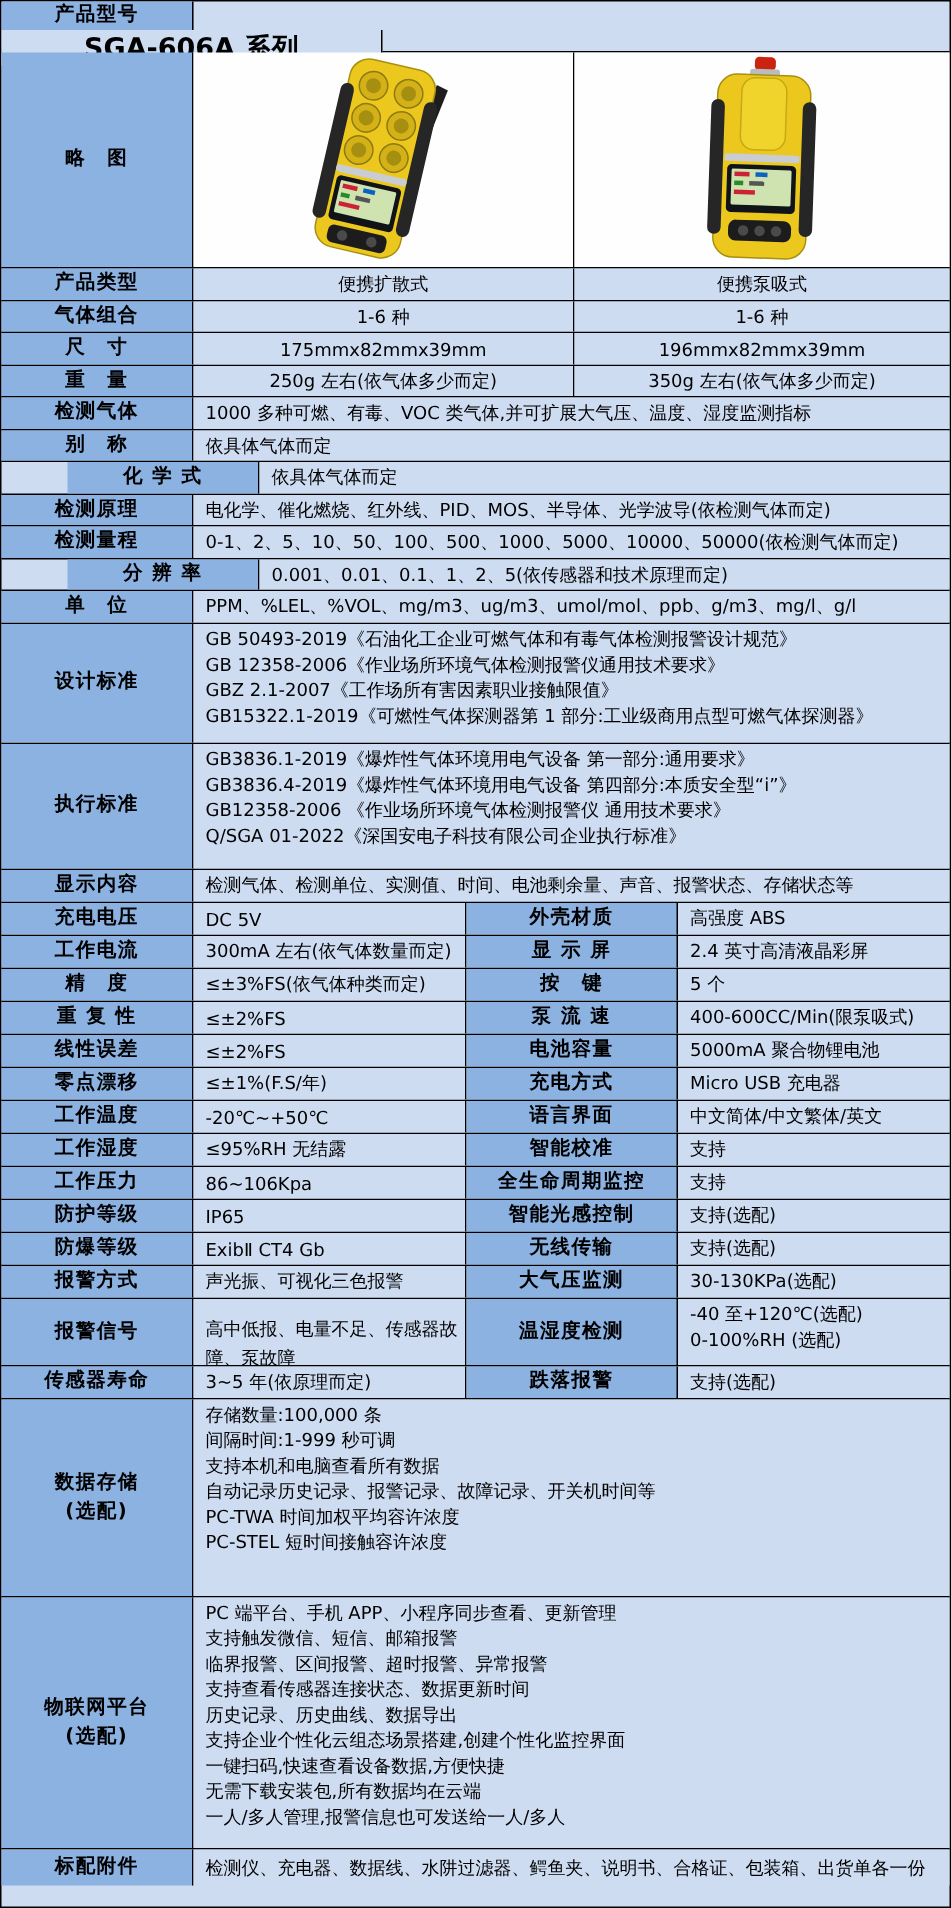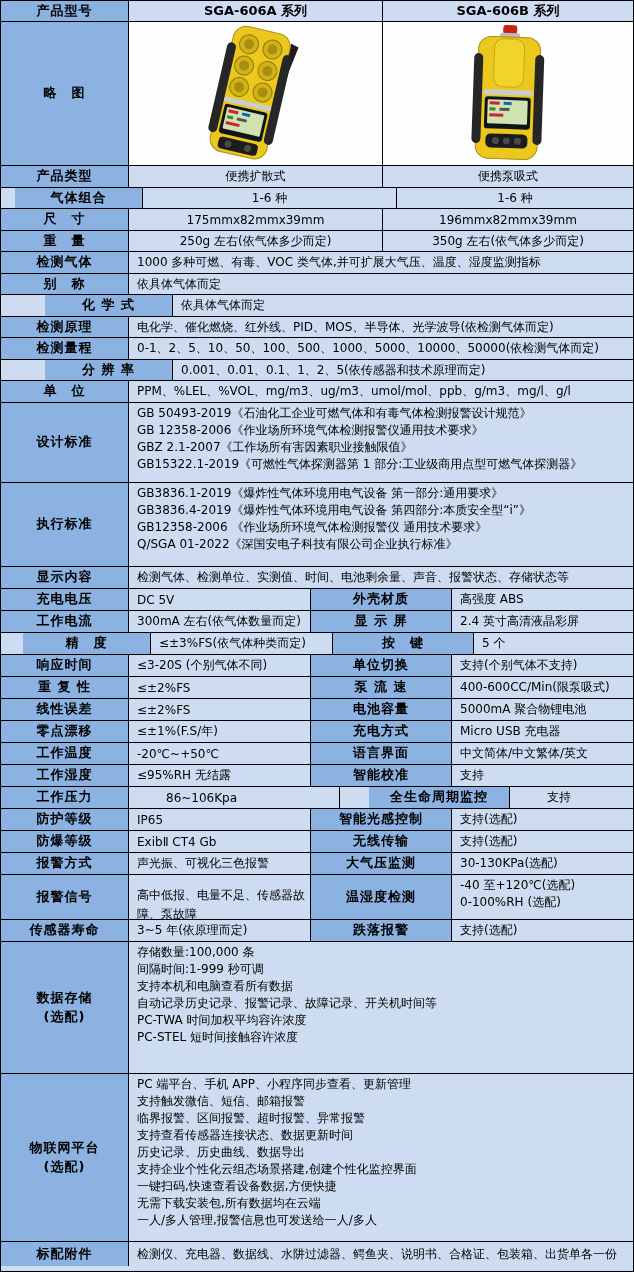--- a/index.html
+++ b/index.html
@@ -7,38 +7,38 @@
     width:634px;height:1272px;box-sizing:border-box;
     border:1px solid #000;background:#cedcf2;
     font-family:"DejaVu Sans","Liberation Sans",sans-serif;color:#000;
   }
   .row{display:flex;box-sizing:border-box;border-bottom:1px solid #000;width:100%;}
   .row:last-child{border-bottom:none;}
   .cell{box-sizing:border-box;border-right:1px solid #000;display:flex;align-items:center;overflow:hidden;}
   .cell.last{border-right:none;flex:1;}
   .lab{background:#8cb2e2;font-weight:bold;font-size:13px;justify-content:center;text-align:center;letter-spacing:1px;flex-direction:column;line-height:1.45;}
   .val{background:#cedcf2;font-size:12px;}
-  .hdrval{font-weight:bold;font-size:13px;justify-content:center;}
+  .hdrval{font-weight:bold;font-size:18px;justify-content:center;}
   .center{justify-content:center;text-align:center;}
   .left{padding-left:8px;padding-right:4px;}
   .imgc{background:#fefefe;justify-content:center;}
   .w-lab{width:128px;flex:none;}
   .w-a{width:254px;flex:none;}
   .w-v1{width:182px;flex:none;}
   .w-l2{width:141px;flex:none;}
   .ml{flex-direction:column;align-items:stretch;justify-content:flex-start;padding:2px 0 2px 8px;}
   .ml .line{text-align:left;}
   .wrapv{line-height:1.6;padding-top:18px;padding-bottom:2px;}
 </style>
 </head>
 <body>
 
 <div class="tbl">
   <div id="rows">
-      <div class="row" style="height: 21px;">
+      <div class="row" style="height: 34px; flex-direction: column;">
         <div class="cell lab w-lab">产品型号</div>
         <div class="cell val hdrval w-a">SGA-606A 系列</div>
         <div class="cell val hdrval last">SGA-606B 系列</div>
       </div>
       <div class="row" style="height: 144px;">
         <div class="cell lab w-lab">
           <div>略　图</div>
         </div>
         <div class="cell imgc w-a">
           <svg width="150" height="138" viewBox="0 0 150 138">
@@ -100,21 +100,21 @@
       <circle cx="76" cy="117" r="3.5" fill="#4a4a4a"></circle>
     </g>
   </svg>
         </div>
       </div>
       <div class="row" style="height: 22px;">
         <div class="cell lab w-lab">产品类型</div>
         <div class="cell val center w-a">便携扩散式</div>
         <div class="cell val center last">便携泵吸式</div>
       </div>
-      <div class="row" style="height: 21px; padding-left: 14px;">
+      <div class="row" style="height: 21px;">
         <div class="cell lab w-lab">气体组合</div>
         <div class="cell val center w-a">1-6 种</div>
         <div class="cell val center last">1-6 种</div>
       </div>
       <div class="row" style="height: 22px;">
         <div class="cell lab w-lab">尺　寸</div>
         <div class="cell val center w-a">175mmx82mmx39mm</div>
         <div class="cell val center last">196mmx82mmx39mm</div>
       </div>
       <div class="row" style="height: 21px;">
@@ -181,33 +181,27 @@
         <div class="cell val left w-v1">DC 5V</div>
         <div class="cell lab w-l2">外壳材质</div>
         <div class="cell val left last">高强度 ABS</div>
       </div>
       <div class="row" style="height: 22px;">
         <div class="cell lab w-lab">工作电流</div>
         <div class="cell val left w-v1">300mA 左右(依气体数量而定)</div>
         <div class="cell lab w-l2">显 示 屏</div>
         <div class="cell val left last">2.4 英寸高清液晶彩屏</div>
       </div>
-      <div class="row" style="height: 22px; padding-left: 22px;">
+      <div class="row" style="height: 22px;">
         <div class="cell lab w-lab">精　度</div>
         <div class="cell val left w-v1">≤±3%FS(依气体种类而定)</div>
         <div class="cell lab w-l2">按　键</div>
         <div class="cell val left last">5 个</div>
       </div>
       <div class="row" style="height: 22px;">
-        <div class="cell lab w-lab">响应时间</div>
-        <div class="cell val left w-v1">≤3-20S (个别气体不同)</div>
-        <div class="cell lab w-l2">单位切换</div>
-        <div class="cell val left last">支持(个别气体不支持)</div>
-      </div>
-      <div class="row" style="height: 22px;">
         <div class="cell lab w-lab">重 复 性</div>
         <div class="cell val left w-v1">≤±2%FS</div>
         <div class="cell lab w-l2">泵 流 速</div>
         <div class="cell val left last">400-600CC/Min(限泵吸式)</div>
       </div>
       <div class="row" style="height: 22px;">
         <div class="cell lab w-lab">线性误差</div>
         <div class="cell val left w-v1">≤±2%FS</div>
         <div class="cell lab w-l2">电池容量</div>
         <div class="cell val left last">5000mA 聚合物锂电池</div>
@@ -223,21 +217,21 @@
         <div class="cell val left w-v1">-20℃~+50℃</div>
         <div class="cell lab w-l2">语言界面</div>
         <div class="cell val left last">中文简体/中文繁体/英文</div>
       </div>
       <div class="row" style="height: 22px;">
         <div class="cell lab w-lab">工作湿度</div>
         <div class="cell val left w-v1">≤95%RH 无结露</div>
         <div class="cell lab w-l2">智能校准</div>
         <div class="cell val left last">支持</div>
       </div>
-      <div class="row" style="height: 22px; gap: 29px;">
+      <div class="row" style="height: 22px;">
         <div class="cell lab w-lab">工作压力</div>
         <div class="cell val left w-v1">86~106Kpa</div>
         <div class="cell lab w-l2">全生命周期监控</div>
         <div class="cell val left last">支持</div>
       </div>
       <div class="row" style="height: 22px;">
         <div class="cell lab w-lab">防护等级</div>
         <div class="cell val left w-v1">IP65</div>
         <div class="cell lab w-l2">智能光感控制</div>
         <div class="cell val left last">支持(选配)</div>

